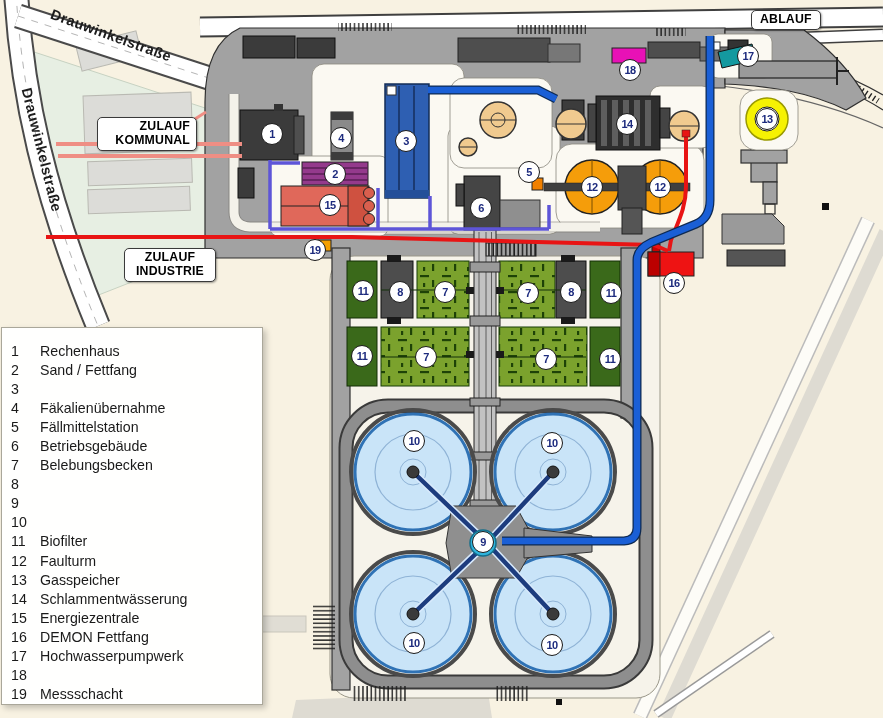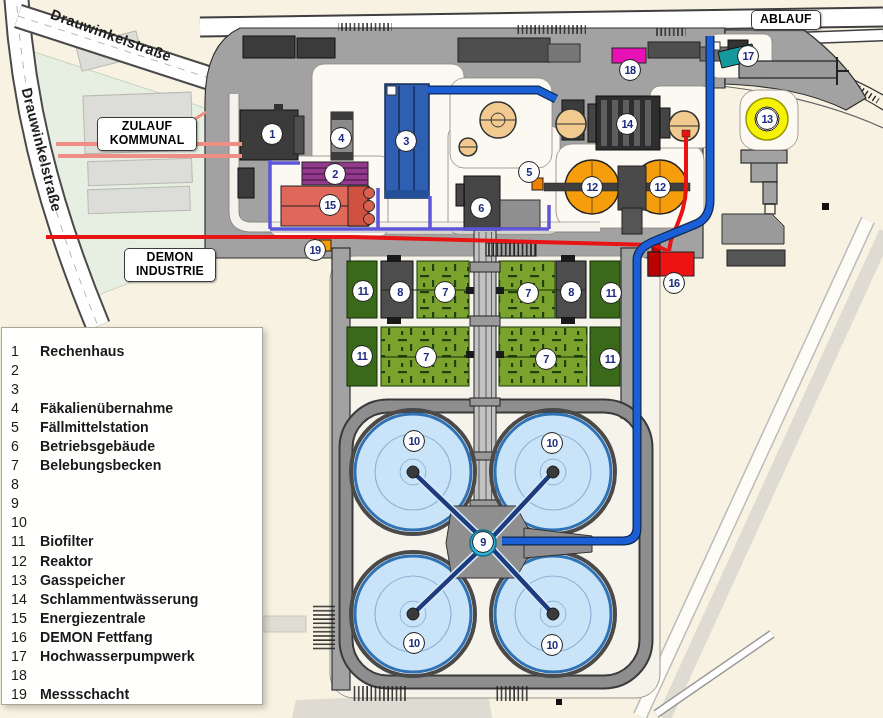--- a/index.html
+++ b/index.html
@@ -51,21 +51,21 @@
              text-align:center;box-shadow:1px 1px 2px rgba(0,0,0,.35);letter-spacing:.2px;}
   .marker{position:absolute;width:22px;height:22px;border-radius:50%;background:#fff;
           border:1.6px solid #1a1a1a;color:var(--marker_navy);font-weight:bold;font-size:11px;
           display:flex;align-items:center;justify-content:center;letter-spacing:-.5px;
           transform:translate(-50%,-50%);box-sizing:border-box;z-index:2;}
   .legend{position:absolute;left:1px;top:327px;width:262px;height:378px;background:#fffffe;
           border:1px solid #aaa79a;box-shadow:3px 3px 6px rgba(0,0,0,.22);z-index:3;
           padding:13px 0 0 9px;box-sizing:border-box;}
   .legend-row{display:flex;align-items:center;height:19.1px;font-size:14.2px;color:var(--text);}
   .legend-row .ln{width:29px;flex:none;}
-  .legend-row .ll{flex:1;white-space:nowrap;font-weight:bold;}
+  .legend-row .ll{flex:1;white-space:nowrap;}
 </style>
 </head>
 <body>
 
 <div class="stage">
 <svg width="883" height="718" viewBox="0 0 883 718">
   <defs>
     <pattern id="hatchG" width="22" height="16" patternUnits="userSpaceOnUse">
       <rect x="2" y="3" width="9" height="2.2" fill="#1e4207"></rect>
       <rect x="14" y="8" width="2.2" height="7" fill="#1e4207"></rect>
@@ -360,22 +360,22 @@
     <rect x="352" y="686" width="54" height="15" fill="url(#combV)" opacity=".9"></rect>
     <rect x="496" y="686" width="34" height="15" fill="url(#combV)" opacity=".9"></rect>
   </g>
   <rect x="822" y="203" width="7" height="7" fill="#111"></rect>
   <rect x="556" y="699" width="6" height="6" fill="#111"></rect>
 </svg>
 
 <div class="overlay">
   <div class="street-label" style="left:54px;top:6px;transform:rotate(20deg);">Drauwinkelstraße</div>
   <div class="street-label" style="left:34px;top:86px;transform:rotate(76deg);">Drauwinkelstraße</div>
-  <div class="box-label" style="left:97px;top:117px;width:86px;">ZULAUF KOMMUNAL</div>
-  <div class="box-label" style="left:124px;top:248px;width:78px;">DEMON INDUSTRIE</div>
+  <div class="box-label" style="left:97px;top:117px;width:86px;text-align:right;">ZULAUF KOMMUNAL</div>
+  <div class="box-label" style="left:124px;top:248px;width:78px;">ZULAUF INDUSTRIE</div>
   <div class="box-label" style="left:751px;top:10px;padding:2px 8px;">ABLAUF</div>
   <div style="position:absolute;left:0;top:0;width:100%;height:100%;">
         <div class="marker" style="left: 272px; top: 134px;">1</div>
         <div class="marker" style="left: 335px; top: 174px;">2</div>
         <div class="marker" style="left: 406px; top: 141px;">3</div>
         <div class="marker" style="left: 341px; top: 138px;">4</div>
         <div class="marker" style="left: 529px; top: 172px;">5</div>
         <div class="marker" style="left: 481px; top: 208px;">6</div>
         <div class="marker" style="left: 445px; top: 292px;">7</div>
         <div class="marker" style="left: 528px; top: 293px;">7</div>
@@ -405,20 +405,21 @@
 </div>
 
 <div class="legend">
   <div>
         <div class="legend-row">
           <span class="ln">1</span>
           <span class="ll">Rechenhaus</span>
         </div>
         <div class="legend-row">
           <span class="ln">2</span>
+          <span class="ll">Sand / Fettfang</span>
         </div>
         <div class="legend-row">
           <span class="ln">3</span>
         </div>
         <div class="legend-row">
           <span class="ln">4</span>
           <span class="ll">Fäkalienübernahme</span>
         </div>
         <div class="legend-row">
           <span class="ln">5</span>
@@ -440,21 +441,21 @@
         </div>
         <div class="legend-row">
           <span class="ln">10</span>
         </div>
         <div class="legend-row">
           <span class="ln">11</span>
           <span class="ll">Biofilter</span>
         </div>
         <div class="legend-row">
           <span class="ln">12</span>
-          <span class="ll">Reaktor</span>
+          <span class="ll">Faulturm</span>
         </div>
         <div class="legend-row">
           <span class="ln">13</span>
           <span class="ll">Gasspeicher</span>
         </div>
         <div class="legend-row">
           <span class="ln">14</span>
           <span class="ll">Schlammentwässerung</span>
         </div>
         <div class="legend-row">

